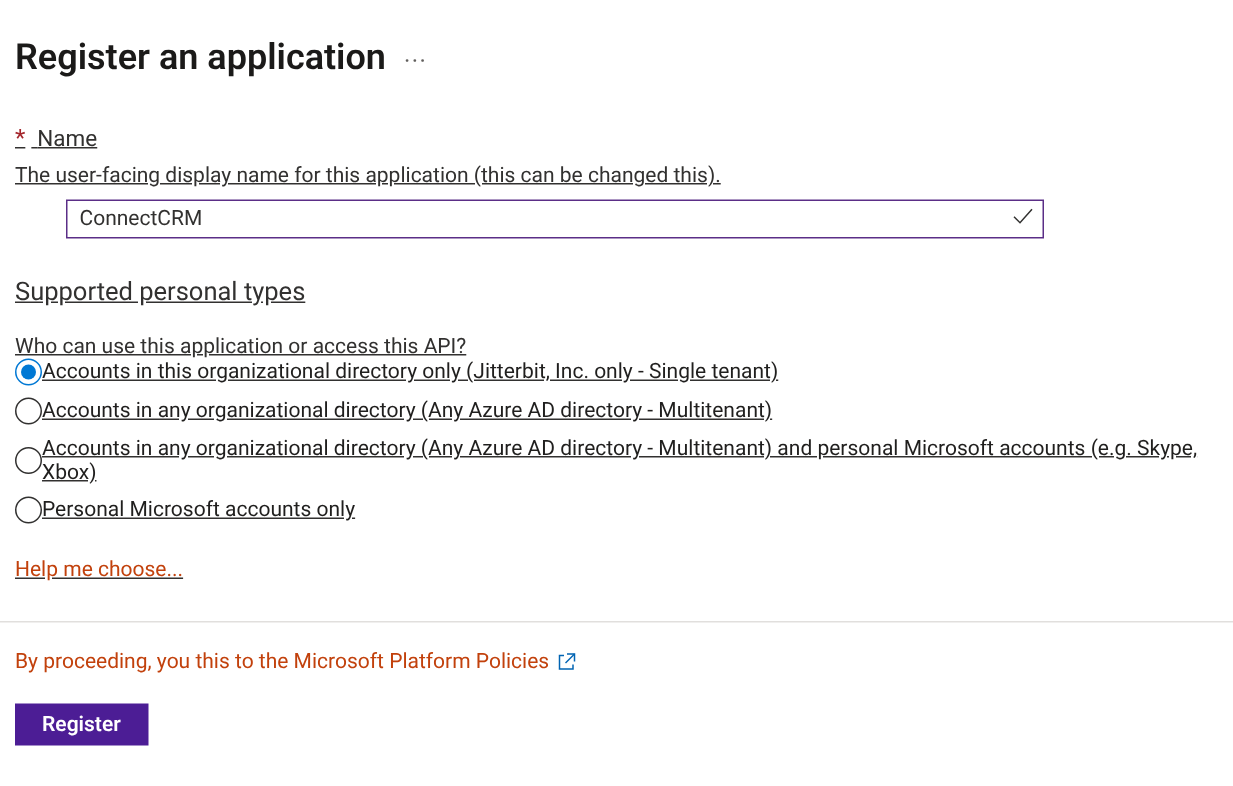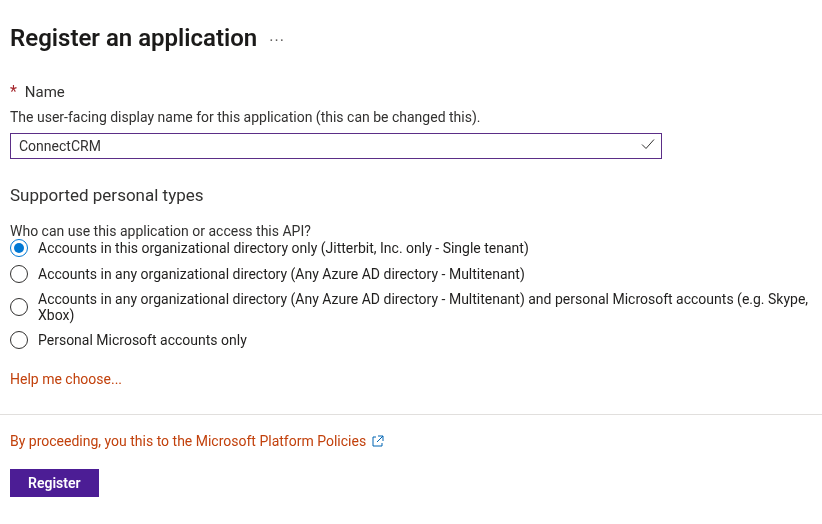--- a/index.html
+++ b/index.html
@@ -28,38 +28,40 @@
   }
   .more-icon {
     font-size: 16px;
     letter-spacing: 1px;
     color: #605e5c;
     position: relative;
     top: 2px;
   }
   .section {
     margin-bottom: 26px;
+    text-decoration: underline;
   }
   .field-label {
     font-size: 15px;
     color: #323130;
   }
   .req {
     color: #a4262c;
     margin-right: 4px;
   }
   .field-hint {
     font-size: 14px;
     color: #323130;
     margin-top: 8px;
     margin-bottom: 8px;
   }
   .text-input-wrap {
     position: relative;
     width: 652px;
+    margin-left: 34px;
   }
   .text-input {
     width: 100%;
     box-sizing: border-box;
     height: 26px;
     border: 1px solid #5b2e87;
     padding: 2px 30px 2px 8px;
     font-size: 14px;
     color: #323130;
     outline: none;
@@ -84,21 +86,20 @@
   }
   .radio-group {
     display: flex;
     flex-direction: column;
     gap: 8px;
     margin-bottom: 20px;
   }
   .radio-row {
     display: flex;
     align-items: center;
-    gap: 10px;
     cursor: pointer;
     user-select: none;
   }
   .radio {
     width: 18px;
     height: 18px;
     border: 1px solid #323130;
     border-radius: 50%;
     box-sizing: border-box;
     display: inline-flex;

